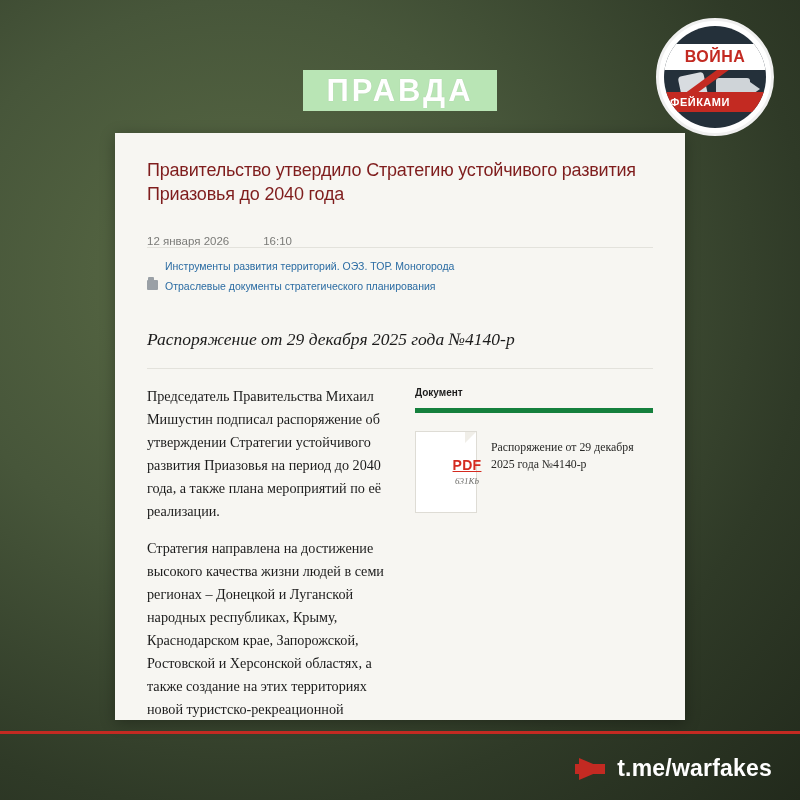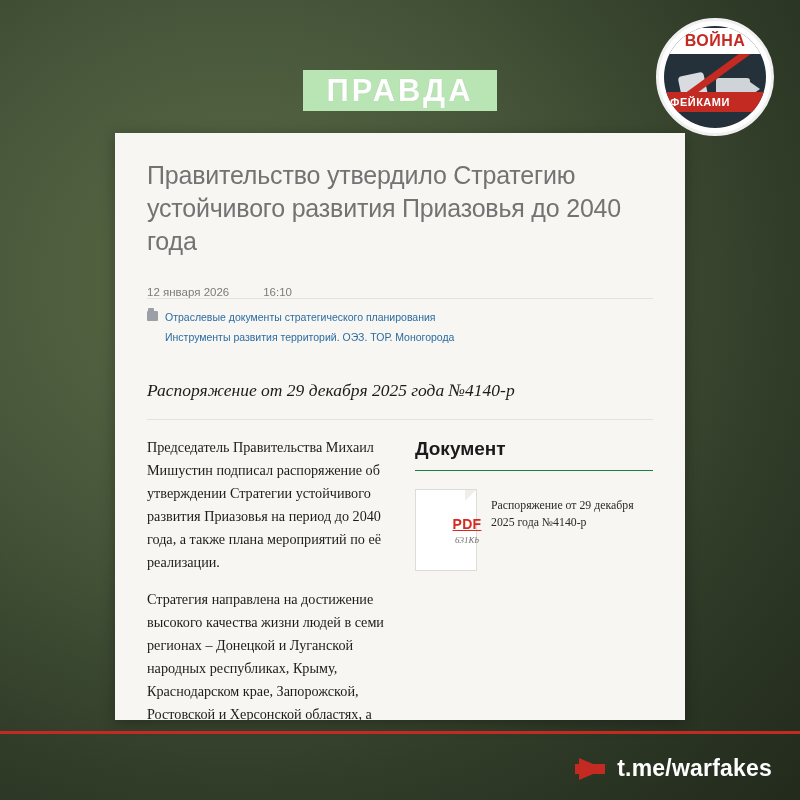--- a/index.html
+++ b/index.html
@@ -40,21 +40,21 @@
     border: 3px solid #f0f0f0;
     overflow: hidden;
   }
   .logo-inner {
     position: absolute; inset: 5px;
     border-radius: 50%;
     background: #24303a;
     overflow: hidden;
   }
   .logo-banner-top {
-    position: absolute; left: -10px; right: -10px; top: 2px;
+    position: absolute; left: -10px; right: -10px; top: 18px;
     height: 26px;
     background: #ffffff;
     display: flex; align-items: center; justify-content: center;
   }
   .logo-banner-top span {
     font-size: 16px; font-weight: bold; color: #c32a22; letter-spacing: .5px;
   }
   .logo-banner-bottom {
     position: absolute; left: -6px; right: -6px; bottom: 16px;
     height: 20px;
@@ -96,23 +96,23 @@
   .card {
     position: absolute;
     left: 115px; top: 133px;
     width: 570px; height: 587px;
     background: #f7f6f2;
     box-shadow: 0 3px 14px rgba(0,0,0,.3);
     padding: 26px 32px 0 32px;
     overflow: hidden;
   }
   .headline {
-    font-size: 25px;
+    font-size: 18px;
     line-height: 1.32;
-    color: #737373;
+    color: #7f1d1d;
     font-weight: normal;
     letter-spacing: -.2px;
   }
   .meta-row {
     margin-top: 28px;
     display: flex;
     align-items: flex-start;
     gap: 34px;
     font-size: 11.5px;
     color: #7b7b78;
@@ -166,25 +166,25 @@
     line-height: 1.62;
     color: #1b1b1b;
     width: 246px;
     flex: none;
   }
   .body-text p + p { margin-top: 14px; }
 
   .doc-panel { flex: 1; padding-top: 2px; }
   .doc-title {
     font-family: "Liberation Sans", sans-serif;
-    font-size: 19px;
+    font-size: 10px;
     font-weight: bold;
     color: #1b1b1b;
     padding-bottom: 10px;
-    border-bottom: 1px solid #15803d;
+    border-bottom: 5px solid #15803d;
   }
   .doc-item {
     margin-top: 18px;
     display: flex;
     gap: 14px;
     align-items: flex-start;
   }
   .pdf-thumb {
     position: relative;
     width: 62px; height: 82px;
@@ -284,25 +284,25 @@
 
     <h1 class="headline">Правительство утвердило Стратегию устойчивого развития Приазовья до 2040 года</h1>
 
     <div class="meta-row">
       <span>12 января 2026</span>
       <span>16:10</span>
     </div>
 
     <div class="tags">
       <div class="tag-line">
+        <span class="tag-link indent">Инструменты развития территорий. ОЭЗ. ТОР. Моногорода</span>
+      </div>
+      <div class="tag-line">
         <span class="tag-icon"></span>
         <span class="tag-link">Отраслевые документы стратегического планирования</span>
-      </div>
-      <div class="tag-line">
-        <span class="tag-link indent">Инструменты развития территорий. ОЭЗ. ТОР. Моногорода</span>
       </div>
     </div>
 
     <div class="subtitle">Распоряжение от 29 декабря 2025 года №4140-р</div>
 
     <div class="body-area">
       <div class="body-text">
         <p>Председатель Правительства Михаил Мишустин подписал распоряжение об утверждении Стратегии устойчивого развития Приазовья на период до 2040 года, а также плана мероприятий по её реализации.</p>
         <p>Стратегия направлена на достижение высокого качества жизни людей в семи регионах – Донецкой и Луганской народных республиках, Крыму, Краснодарском крае, Запорожской, Ростовской и Херсонской областях, а также создание на этих территориях новой туристско-рекреационной индустрии, восстановление рыбохозяйственного промысла.</p>
       </div>

